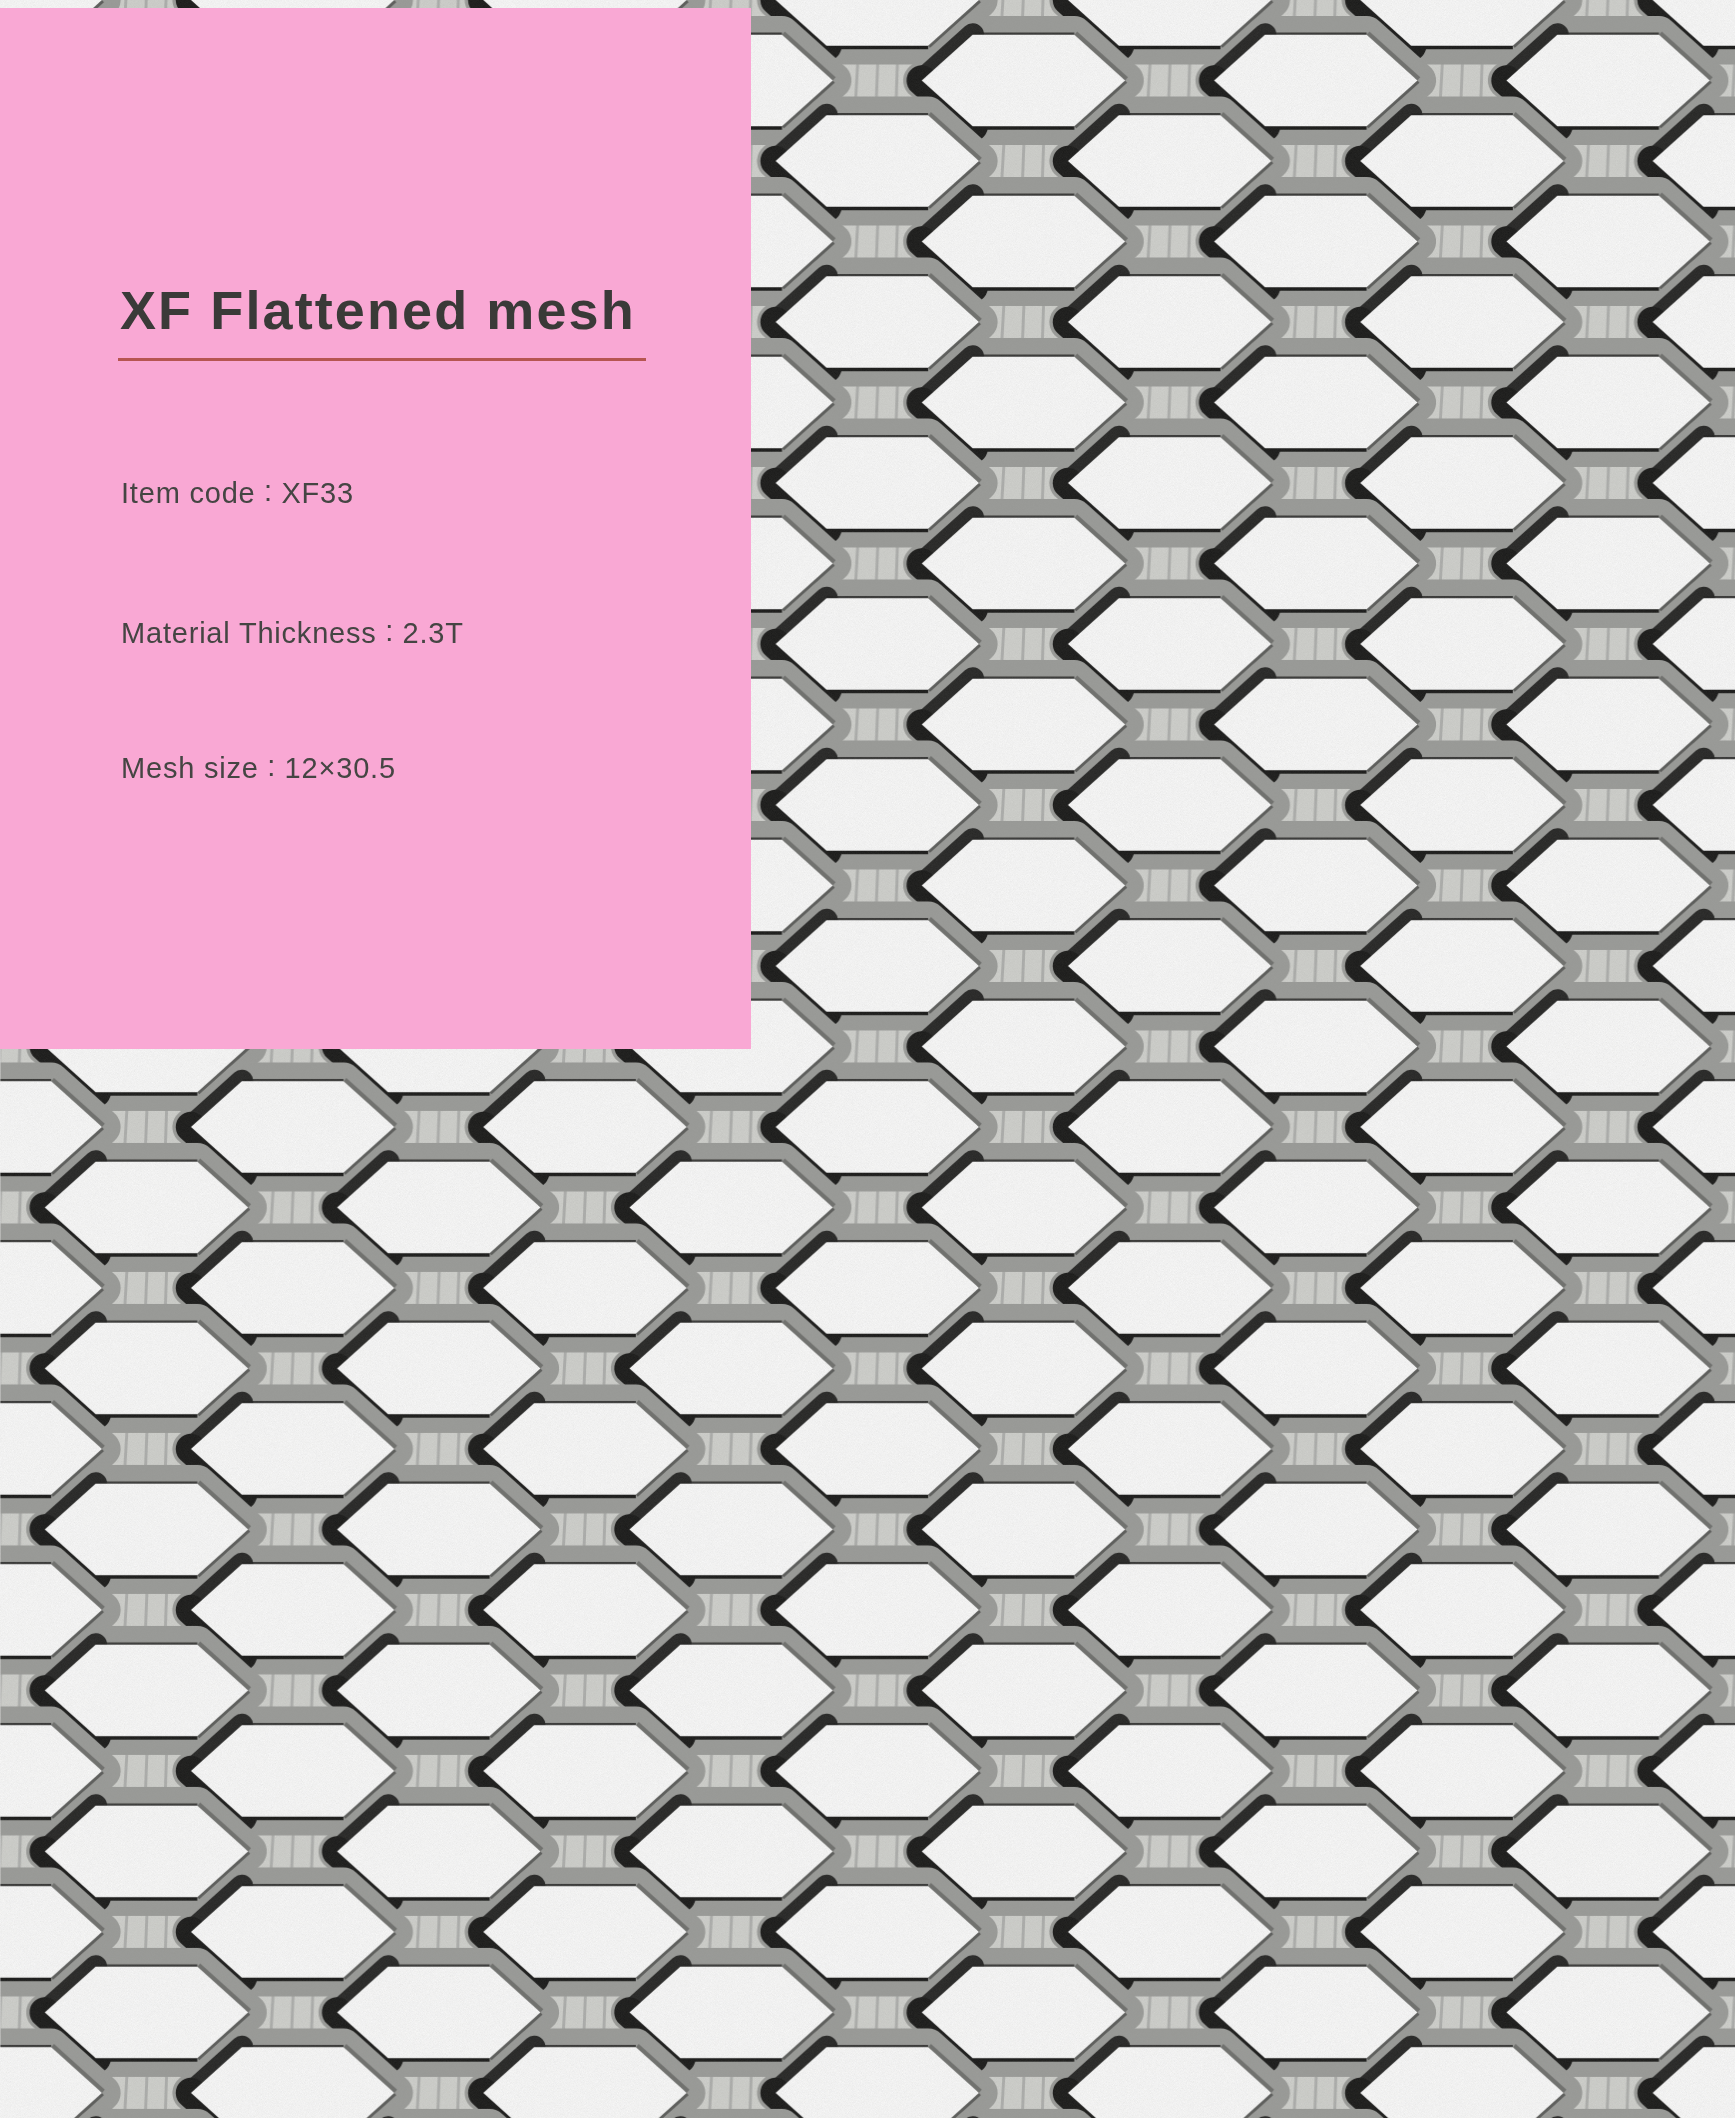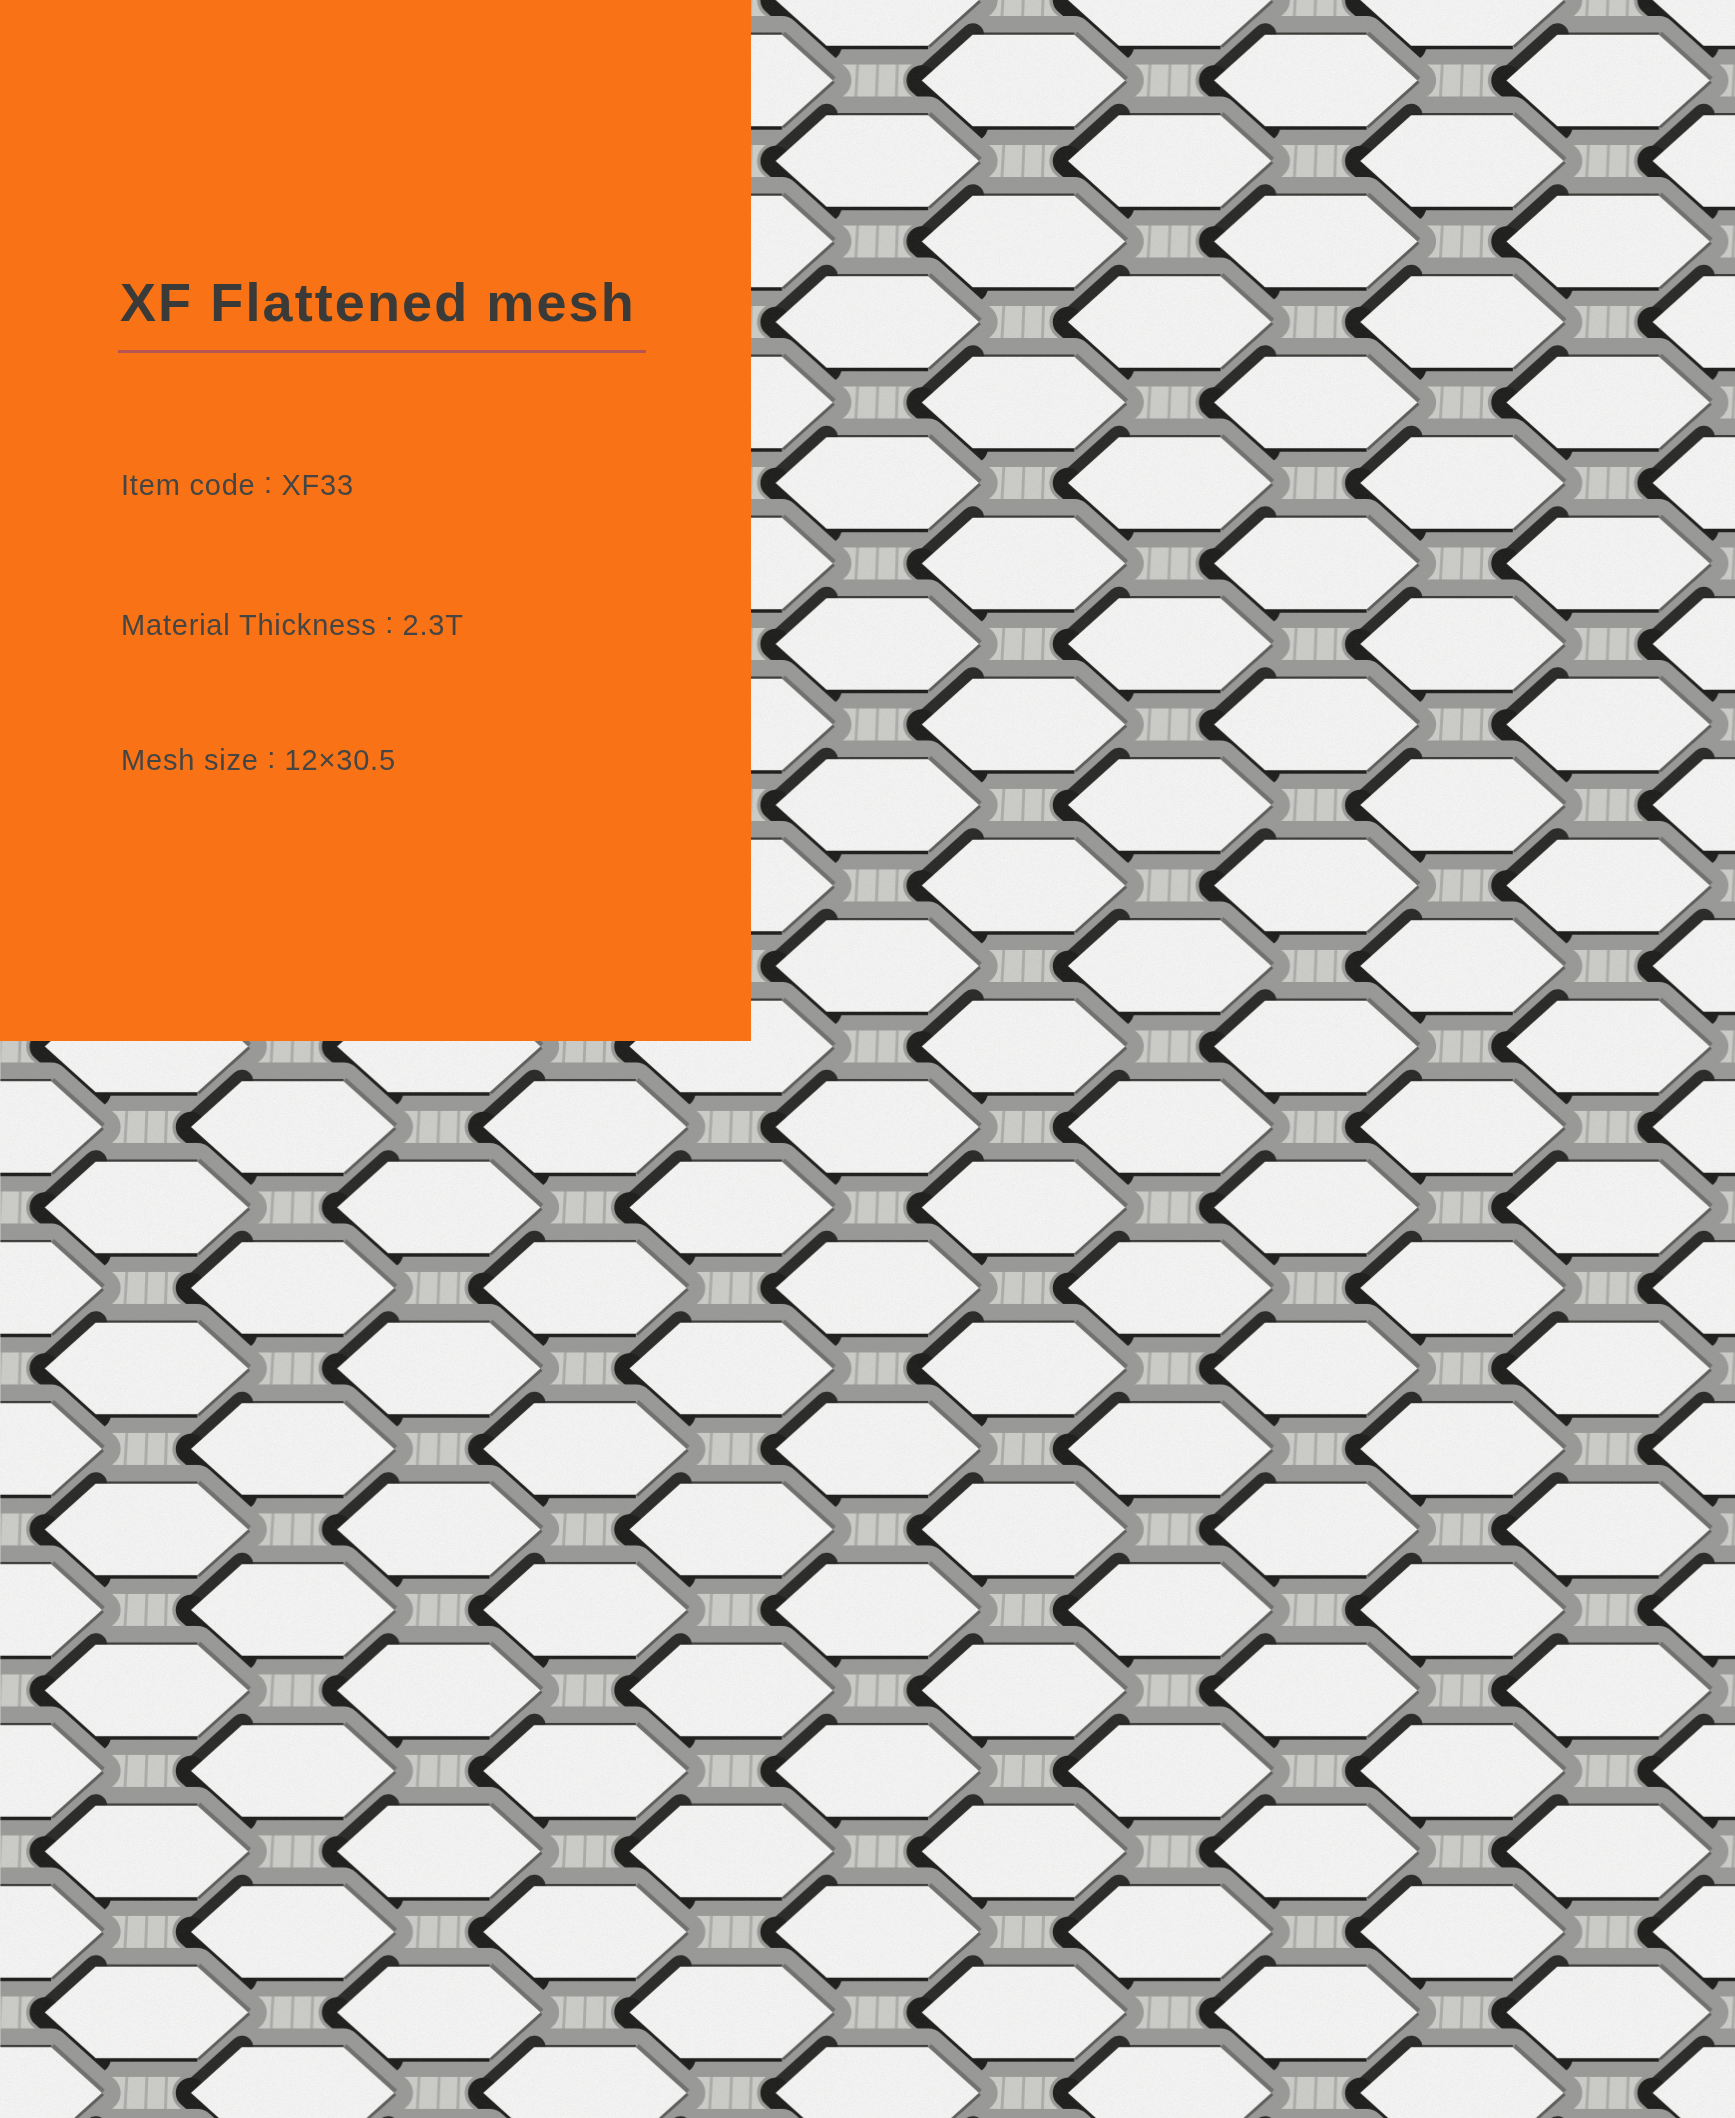--- a/index.html
+++ b/index.html
@@ -18,24 +18,24 @@
   }
   .mesh-bg {
     position: absolute;
     left: 0; top: 0;
     width: 1736px;
     height: 2603px;
     line-height: 0;
   }
   .info-panel {
     position: absolute;
-    left: 0; top: 0;
+    left: 0; top: 8px;
     width: 751px;
     height: 1041px;
-    background: #f97316;
+    background: #f9a8d4;
   }
   .page-title {
     position: absolute;
     left: 120px;
     top: 275px;
     margin: 0;
     font-size: 54px;
     font-weight: 700;
     letter-spacing: 2.1px;
     line-height: 1;

